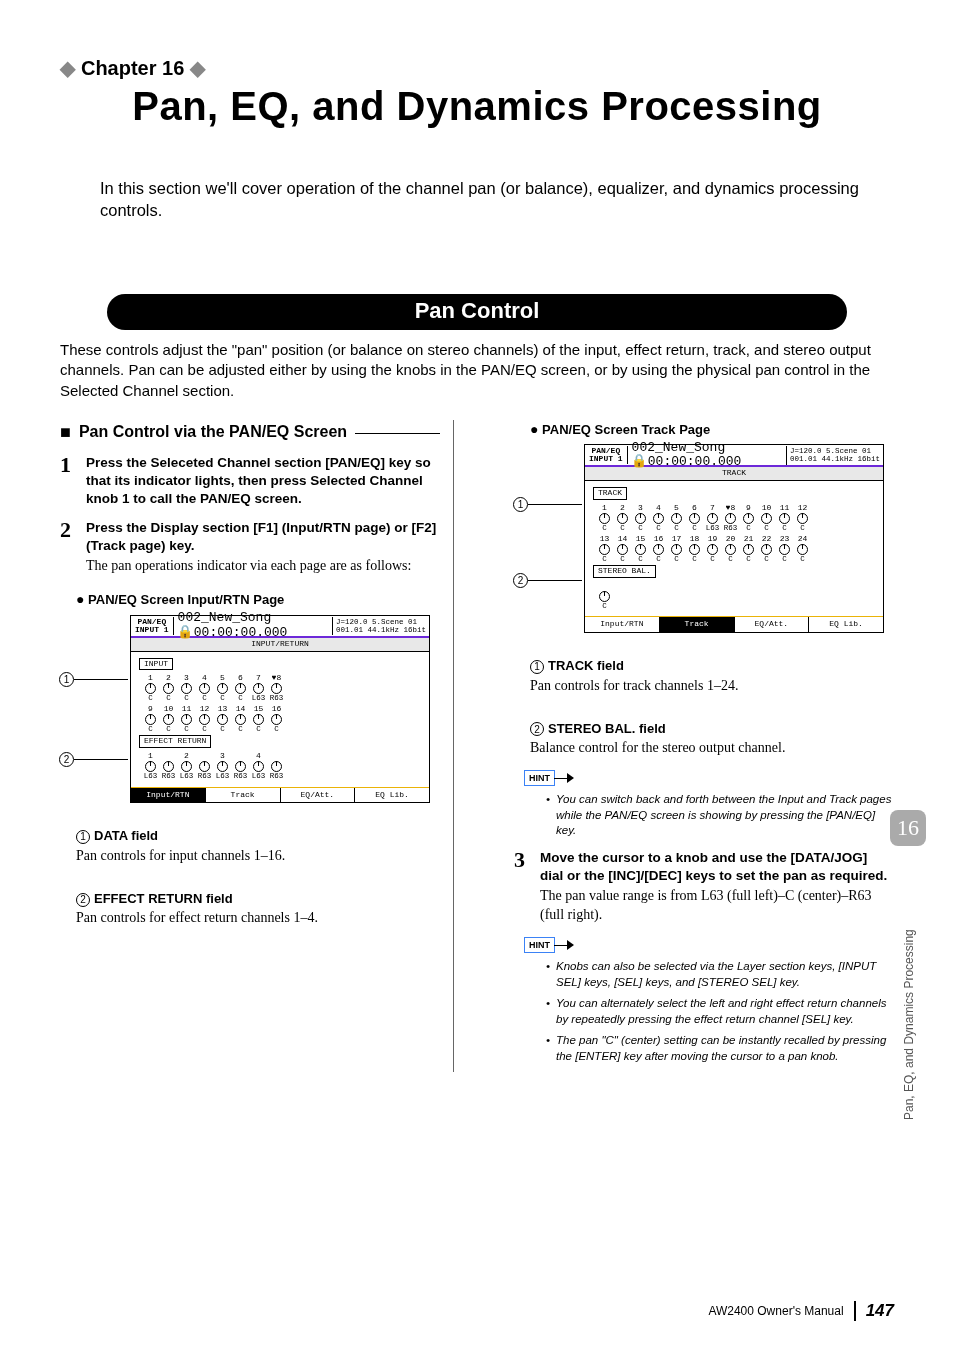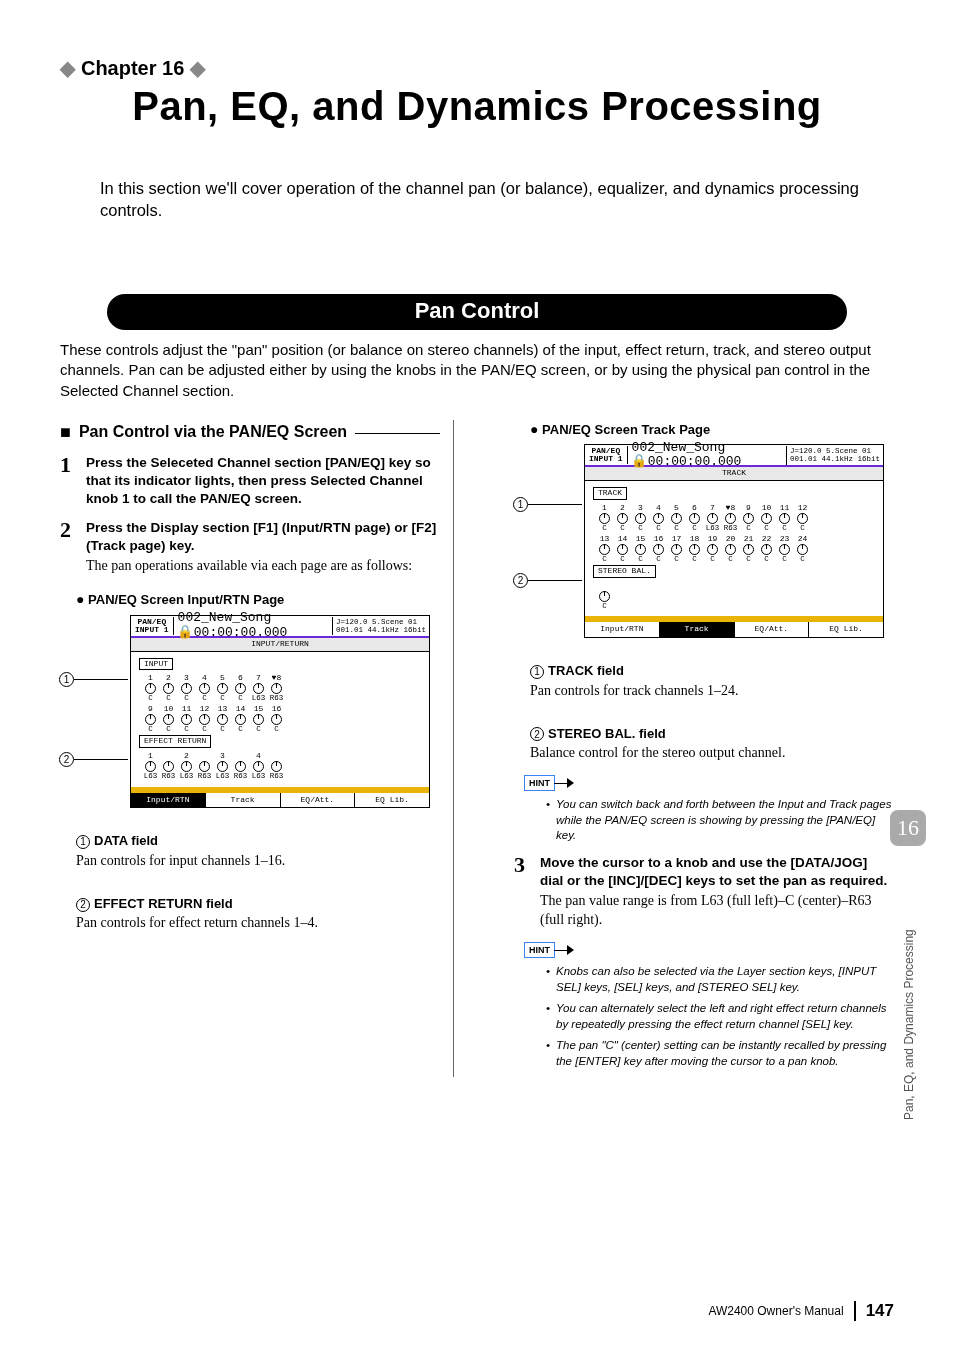--- a/index.html
+++ b/index.html
@@ -171,21 +171,21 @@
   }
   .knob .k-circ::after {
     content: "";
     position: absolute;
     left: 4px; top: -1px;
     width: 1px; height: 5px;
     background: #000;
   }
   .knob .k-val { font-size: 7.5px; }
   .ss-footer {
-    border-top: 6px solid #eab308;
+    border-top: 1px solid #eab308;
     display: flex;
     font-size: 8px;
   }
   .ss-footer span {
     flex: 1;
     text-align: center;
     padding: 2px 0;
     border-right: 1px solid #000;
   }
   .ss-footer span:last-child { border-right: none; }
@@ -278,21 +278,21 @@
   .footer {
     position: absolute;
     bottom: 30px;
     right: 60px;
     font-size: 12px;
     display: flex;
     align-items: center;
     gap: 10px;
   }
   .footer .bar { border-left: 2px solid #000; height: 20px; }
-  .footer .pnum { font-weight: bold; font-size: 17px; }
+  .footer .pnum { font-weight: bold; font-size: 17px; font-style: italic; }
 </style>
 </head>
 <body>
 
 <div class="chapter">
   <span class="diamond">◆</span>
   <span>Chapter 16</span>
   <span class="diamond">◆</span>
 </div>
 <div class="title">Pan, EQ, and Dynamics Processing</div>
@@ -318,21 +318,21 @@
       <div class="stepnum">1</div>
       <div class="step-body">
         <div class="step-title">Press the Seleceted Channel section [PAN/EQ] key so that its indicator lights, then press Selected Channel knob 1 to call the PAN/EQ screen.</div>
       </div>
     </div>
 
     <div class="step">
       <div class="stepnum">2</div>
       <div class="step-body">
         <div class="step-title">Press the Display section [F1] (Input/RTN page) or [F2] (Track page) key.</div>
-        <div class="step-text serif">The pan operations available via each page are as follows:</div>
+        <div class="step-text serif">The pan operations indicator via each page are as follows:</div>
       </div>
     </div>
 
     <div class="bullet-head">
       <span class="dot">●</span>
       <span>PAN/EQ Screen Input/RTN Page</span>
     </div>
 
     <div class="screenshot-box">
       <div class="callout" style="top:56px;">

